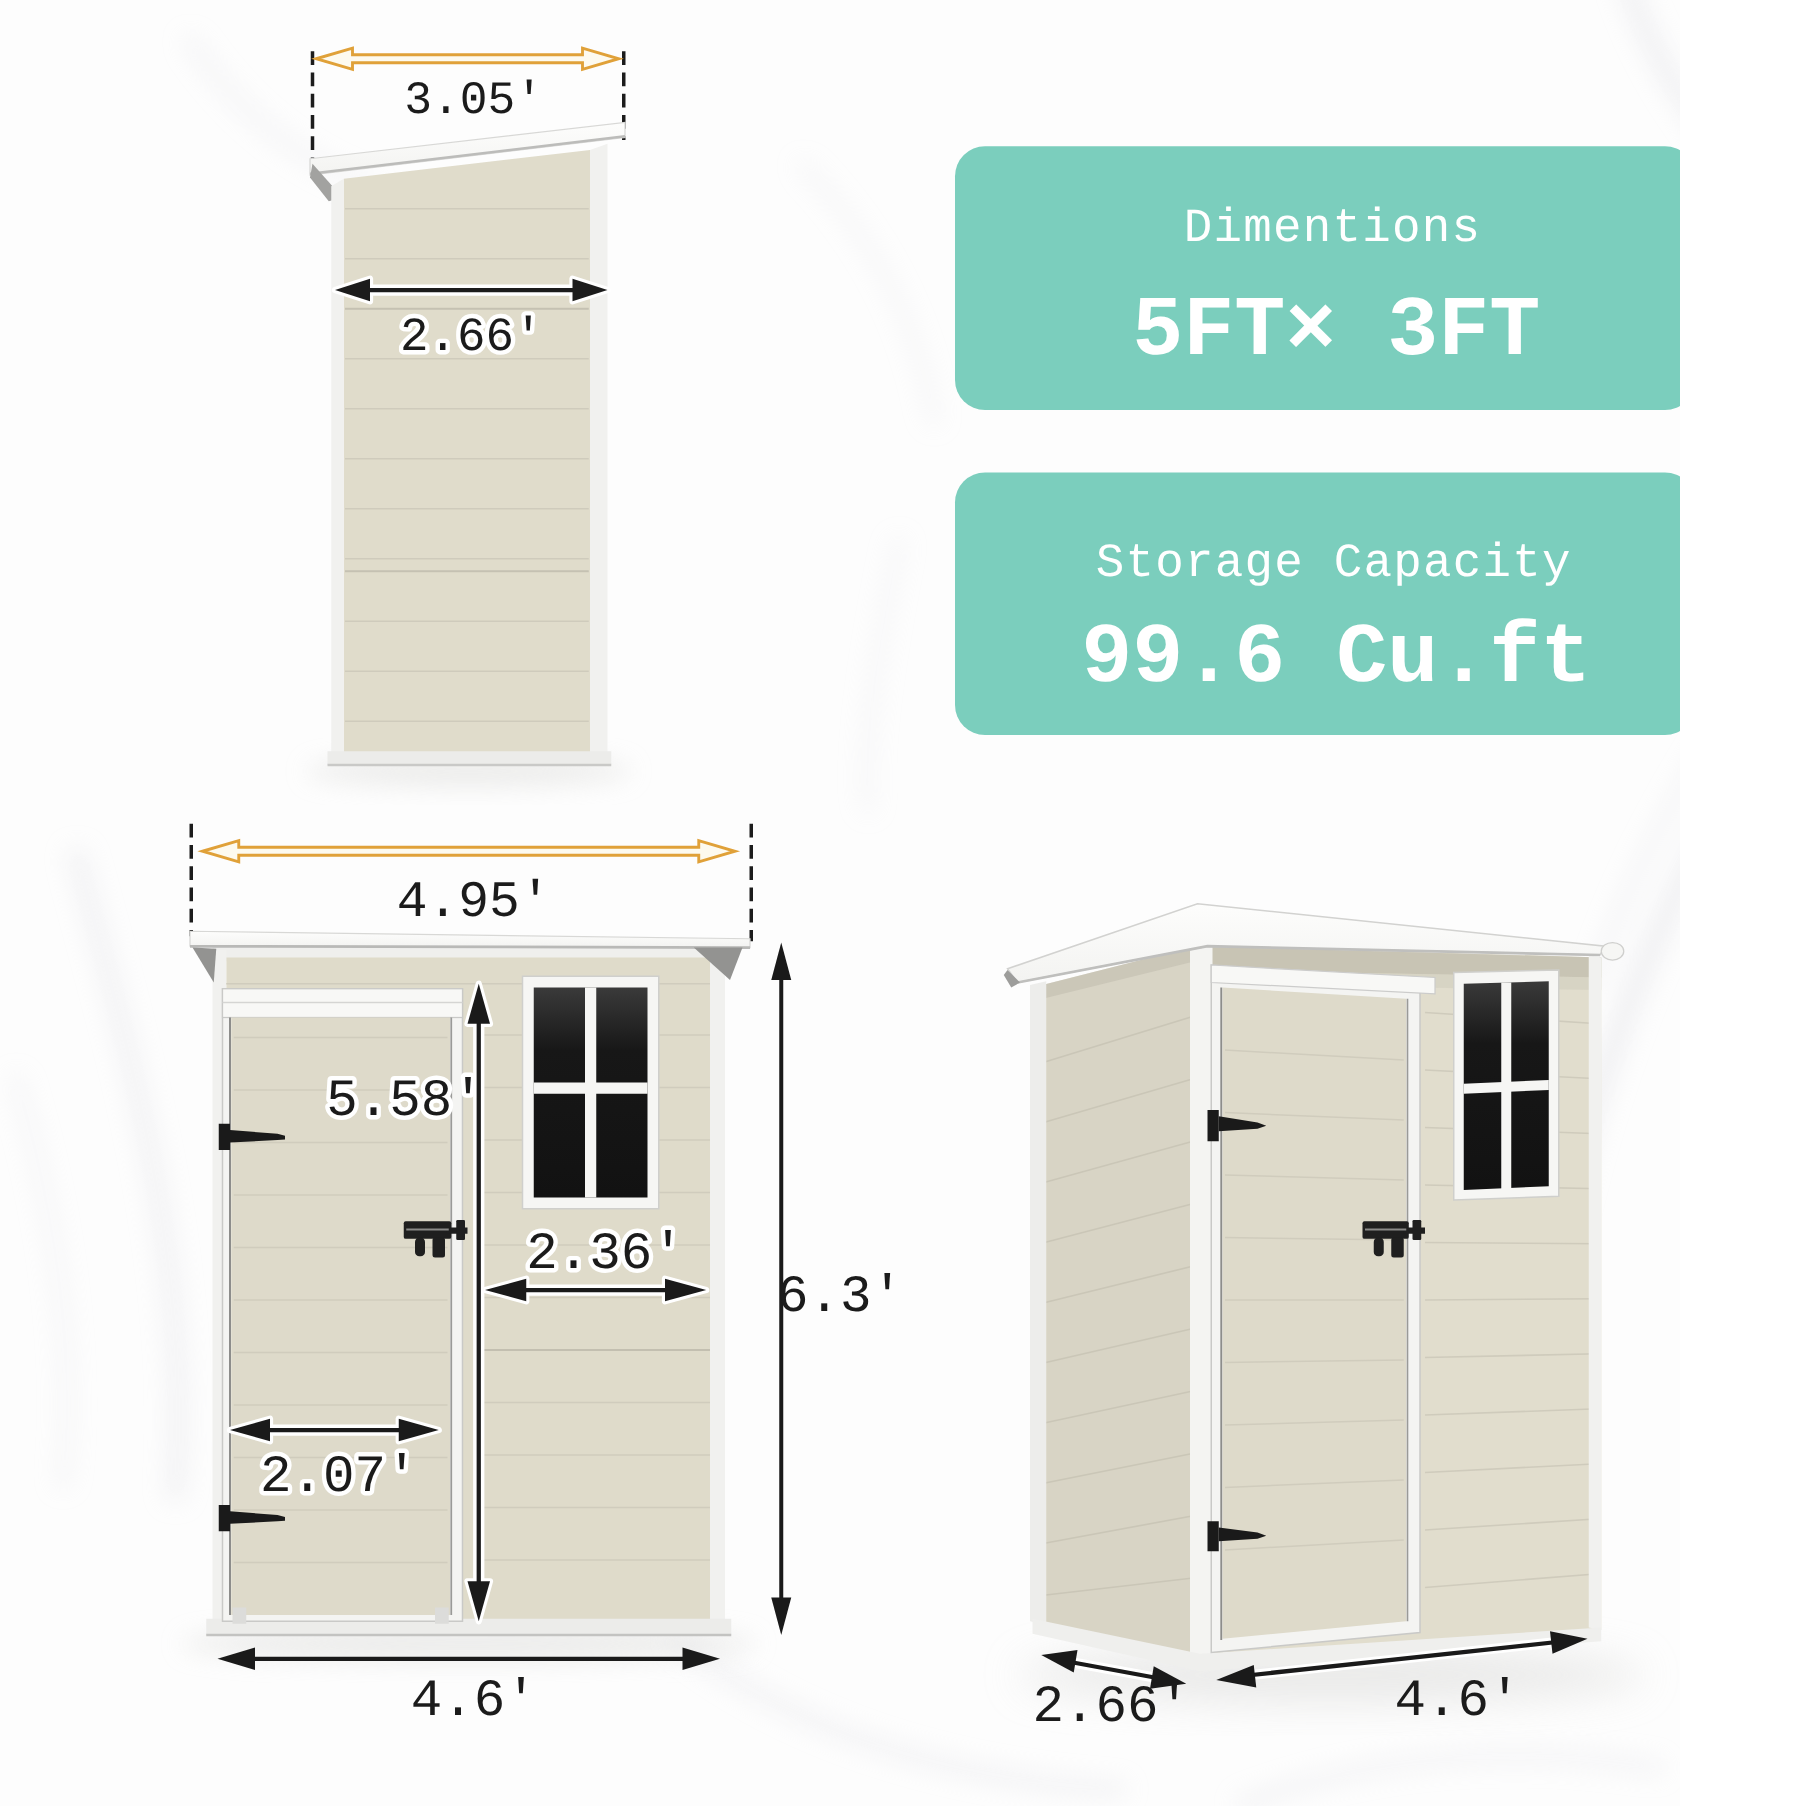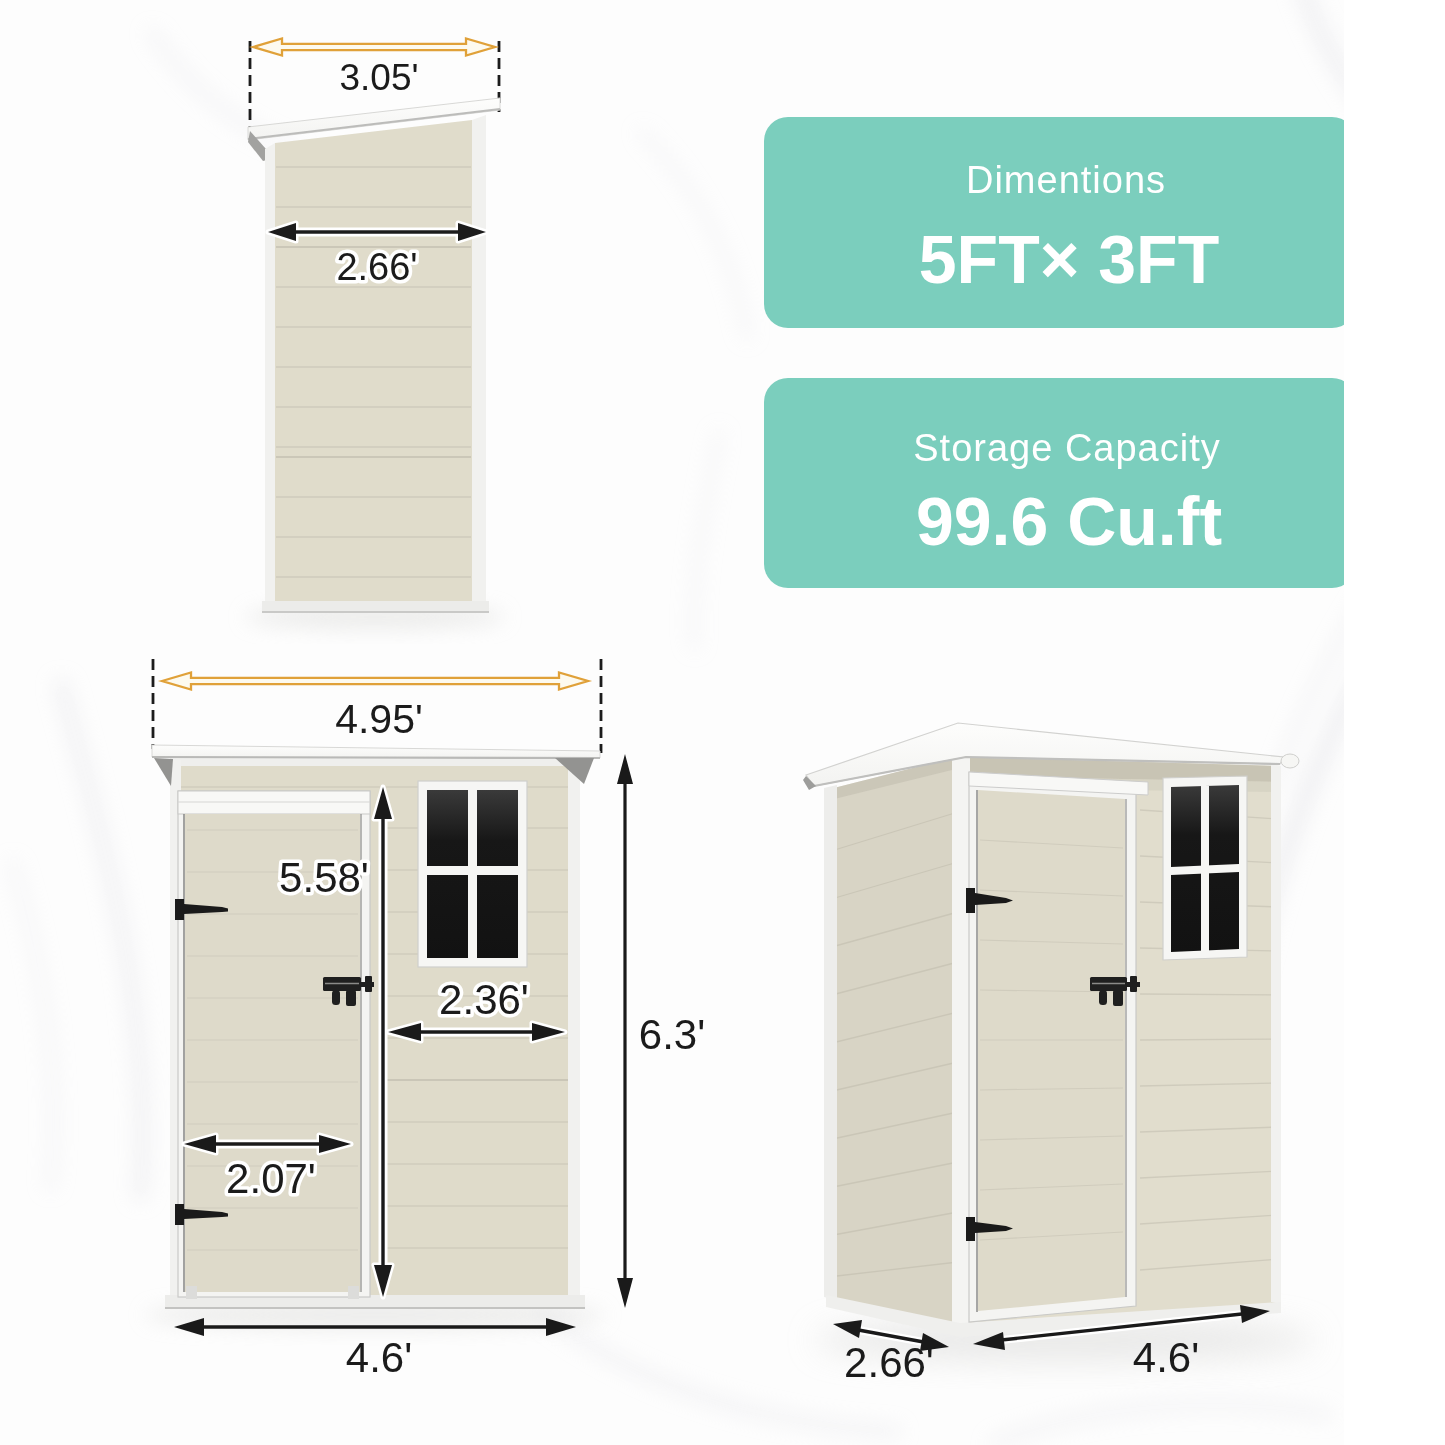--- a/index.html
+++ b/index.html
@@ -1,17 +1,17 @@
 <!DOCTYPE html>
 <html><head>
 <meta charset="utf-8">
 <style>
   html,body{margin:0;padding:0;background:#ffffff;}
   #page{width:1344px;height:1445px;position:relative;overflow:hidden;
-        font-family:Liberation Sans, sans-serif;}
+        font-family:Liberation Mono, monospace;}
   svg{display:block;}
 </style>
 </head>
 <body>
 <div id="page">
 <svg width="1445" height="1445" viewBox="0 0 1445 1445" xmlns="http://www.w3.org/2000/svg">
 <defs>
   <filter id="blur10" x="-60%" y="-60%" width="220%" height="220%">
           <feGaussianBlur stdDeviation="10"></feGaussianBlur>
         </filter>

